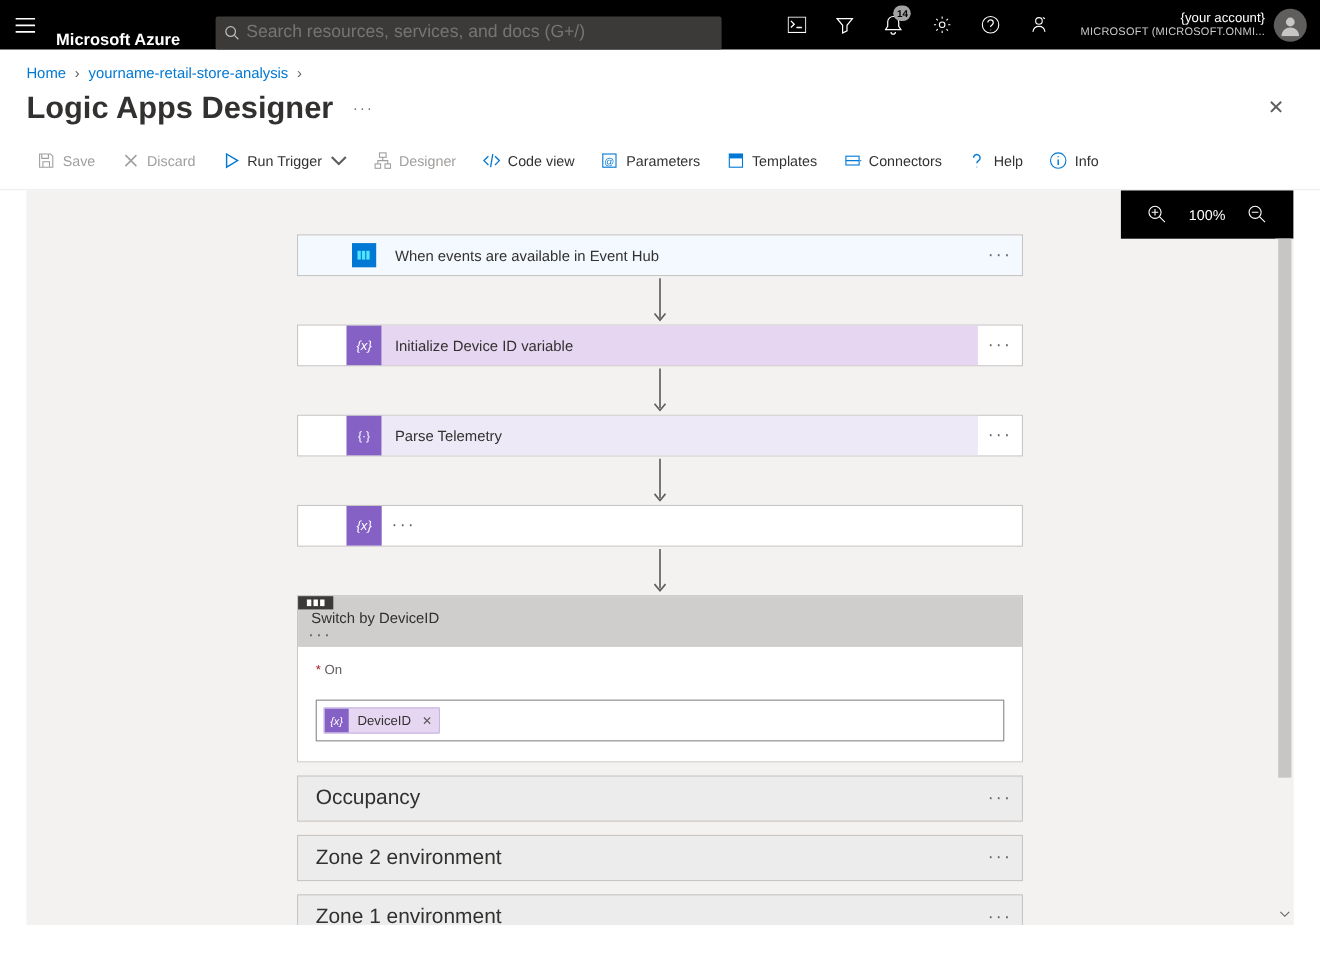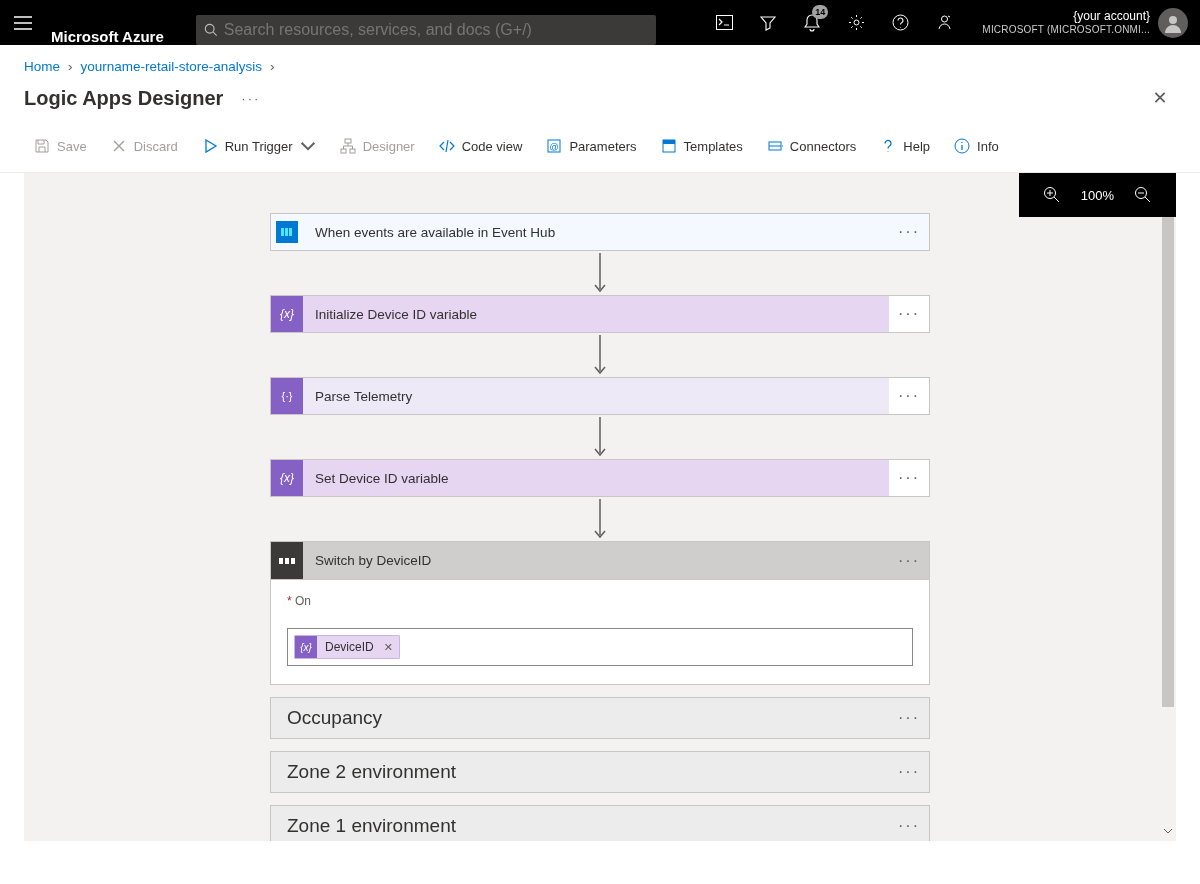--- a/index.html
+++ b/index.html
@@ -19,56 +19,56 @@
   .acctname { font-size: 12px; }
   .acctorg { font-size: 10px; color: #ccc; letter-spacing: .2px; }
   .avatar { width: 30px; height: 30px; border-radius: 50%; background: #605e5c; margin-right: 12px; display: flex; align-items: center; justify-content: center; }
   .avatar svg { width: 20px; height: 20px; }
   
   
   .crumbs { display: flex; align-items: center; gap: 8px; padding: 14px 24px 6px; font-size: 13.5px; }
   .crumbs a { color: #0078d4; text-decoration: none; }
   .crumbs .sep { color: #605e5c; }
   .pagetitle-row { display: flex; align-items: center; padding: 2px 24px 18px; }
-  .pagetitle { font-size: 20px; font-weight: 600; }
+  .pagetitle { font-size: 28px; font-weight: 600; }
   .title-more { margin-left: 18px; color: #605e5c; letter-spacing: 2px; cursor: pointer; display: inline-flex; }
   .closex { margin-left: auto; width: 32px; height: 32px; display: flex; align-items: center; justify-content: center; cursor: pointer; color: #605e5c; }
   
   
   .cmdbar { display: flex; align-items: center; gap: 4px; padding: 0 24px 12px; border-bottom: 1px solid #edebe9; }
   .cmd { display: flex; align-items: center; gap: 7px; padding: 6px 10px; color: #323130; cursor: pointer; border-radius: 2px; }
   .cmd.disabled { color: #a19f9d; cursor: default; }
   .cmd svg { width: 16px; height: 16px; }
   
   
   .canvas { position: relative; background: #f3f2f1; margin: 0 24px; height: 668px; overflow: hidden; }
   .zoomctl { position: absolute; top: 0; right: 0; background: #000; color: #fff; height: 44px; display: flex; align-items: center; gap: 20px; padding: 0 24px; font-size: 13px; }
   .zoombtn { cursor: pointer; display: flex; }
   .vscroll { position: absolute; right: 0; top: 44px; bottom: 0; width: 17px; background: #f3f2f1; }
   .vthumb { position: absolute; right: 2px; top: 0; width: 12px; height: 490px; background: #c7c6c4; border-radius: 0; }
   .vchevdn { position: absolute; bottom: 2px; right: 0; width: 17px; height: 17px; display: flex; align-items: center; justify-content: center; color: #605e5c; }
   
   .flow { position: absolute; left: 50%; top: 40px; transform: translateX(-50%); width: 660px; }
   .step { border: 1px solid #c8c6c4; background: #fff; display: flex; align-items: stretch; min-height: 38px; position: relative; }
-  .step:not(.switch-open) { cursor: pointer; }
+  .step:not(.switch-open) { cursor: pointer; padding-left: 44px; }
   .step-iconbox { width: 32px; display: flex; align-items: center; justify-content: center; }
   .step-iconbox.purple { background: #8661c5; }
   .step-iconbox.darkgrey { background: #3b3a39; }
   .step-title { flex: 1; display: flex; align-items: center; padding: 0 12px; font-size: 13.5px; }
   .step-more { width: 40px; display: flex; align-items: center; justify-content: center; color: #605e5c; cursor: pointer; }
   .step-more::before { content: "···"; letter-spacing: 2px; font-size: 16px; }
   .step.trigger { background: #f3f9ff; }
   .step.purple-light .step-title { background: #e6d6f2; }
   .step.purple-light2 .step-title { background: #eee9f7; }
   
   .arrow { height: 44px; display: flex; align-items: center; justify-content: center; }
   .arrow svg { height: 44px; }
   
   .switch-open { display: block; padding: 0; }
-  .switch-open .switch-head { display: flex; align-items: stretch; background: #d0cecd; min-height: 38px; border-bottom: 1px solid #c8c6c4; }
+  .switch-open .switch-head { display: flex; align-items: stretch; background: #d0cecd; min-height: 38px; border-bottom: 1px solid #c8c6c4; flex-direction: column; }
   .switch-open .switch-body { padding: 14px 16px 18px; background: #fff; }
   .onlabel { font-size: 12px; color: #605e5c; margin-bottom: 20px; }
   .onlabel .req { color: #a4262c; }
   .oninput { border: 1px solid #8a8886; padding: 6px; display: flex; align-items: center; gap: 6px; min-height: 34px; }
   .token { background: #e6d6f2; display: inline-flex; align-items: center; border: 1px solid #c8b6e2; border-radius: 1px; overflow: hidden; }
   .token .t-icon { background: #8661c5; width: 22px; height: 22px; display: flex; align-items: center; justify-content: center; color: #fff; }
   .token .t-label { padding: 0 8px; font-size: 12px; }
   .token .t-x { padding: 0 6px 0 2px; color: #605e5c; cursor: pointer; font-size: 11px; }
   
   .case { border: 1px solid #c8c6c4; background: #ececec; display: flex; align-items: center; min-height: 42px; margin-top: 12px; position: relative; }
@@ -316,21 +316,20 @@
           <path d="M2 34l5 6 5-6" stroke="#605e5c" fill="none" stroke-width="1.5"></path>
         </svg>
       </div>
 
     <div class="step purple-light">
       <div class="step-iconbox purple">
           <svg width="18" height="14" viewBox="0 0 18 14">
             <text x="9" y="11" text-anchor="middle" font-size="12" fill="#fff" font-style="italic">{x}</text>
           </svg>
         </div>
-      <div class="step-title">Set Device ID variable</div>
       <div class="step-more"></div>
     </div>
 
     <div class="arrow">
         <svg width="14" viewBox="0 0 14 44">
           <path d="M7 2v36" stroke="#605e5c" stroke-width="1.5"></path>
           <path d="M2 34l5 6 5-6" stroke="#605e5c" fill="none" stroke-width="1.5"></path>
         </svg>
       </div>
 

